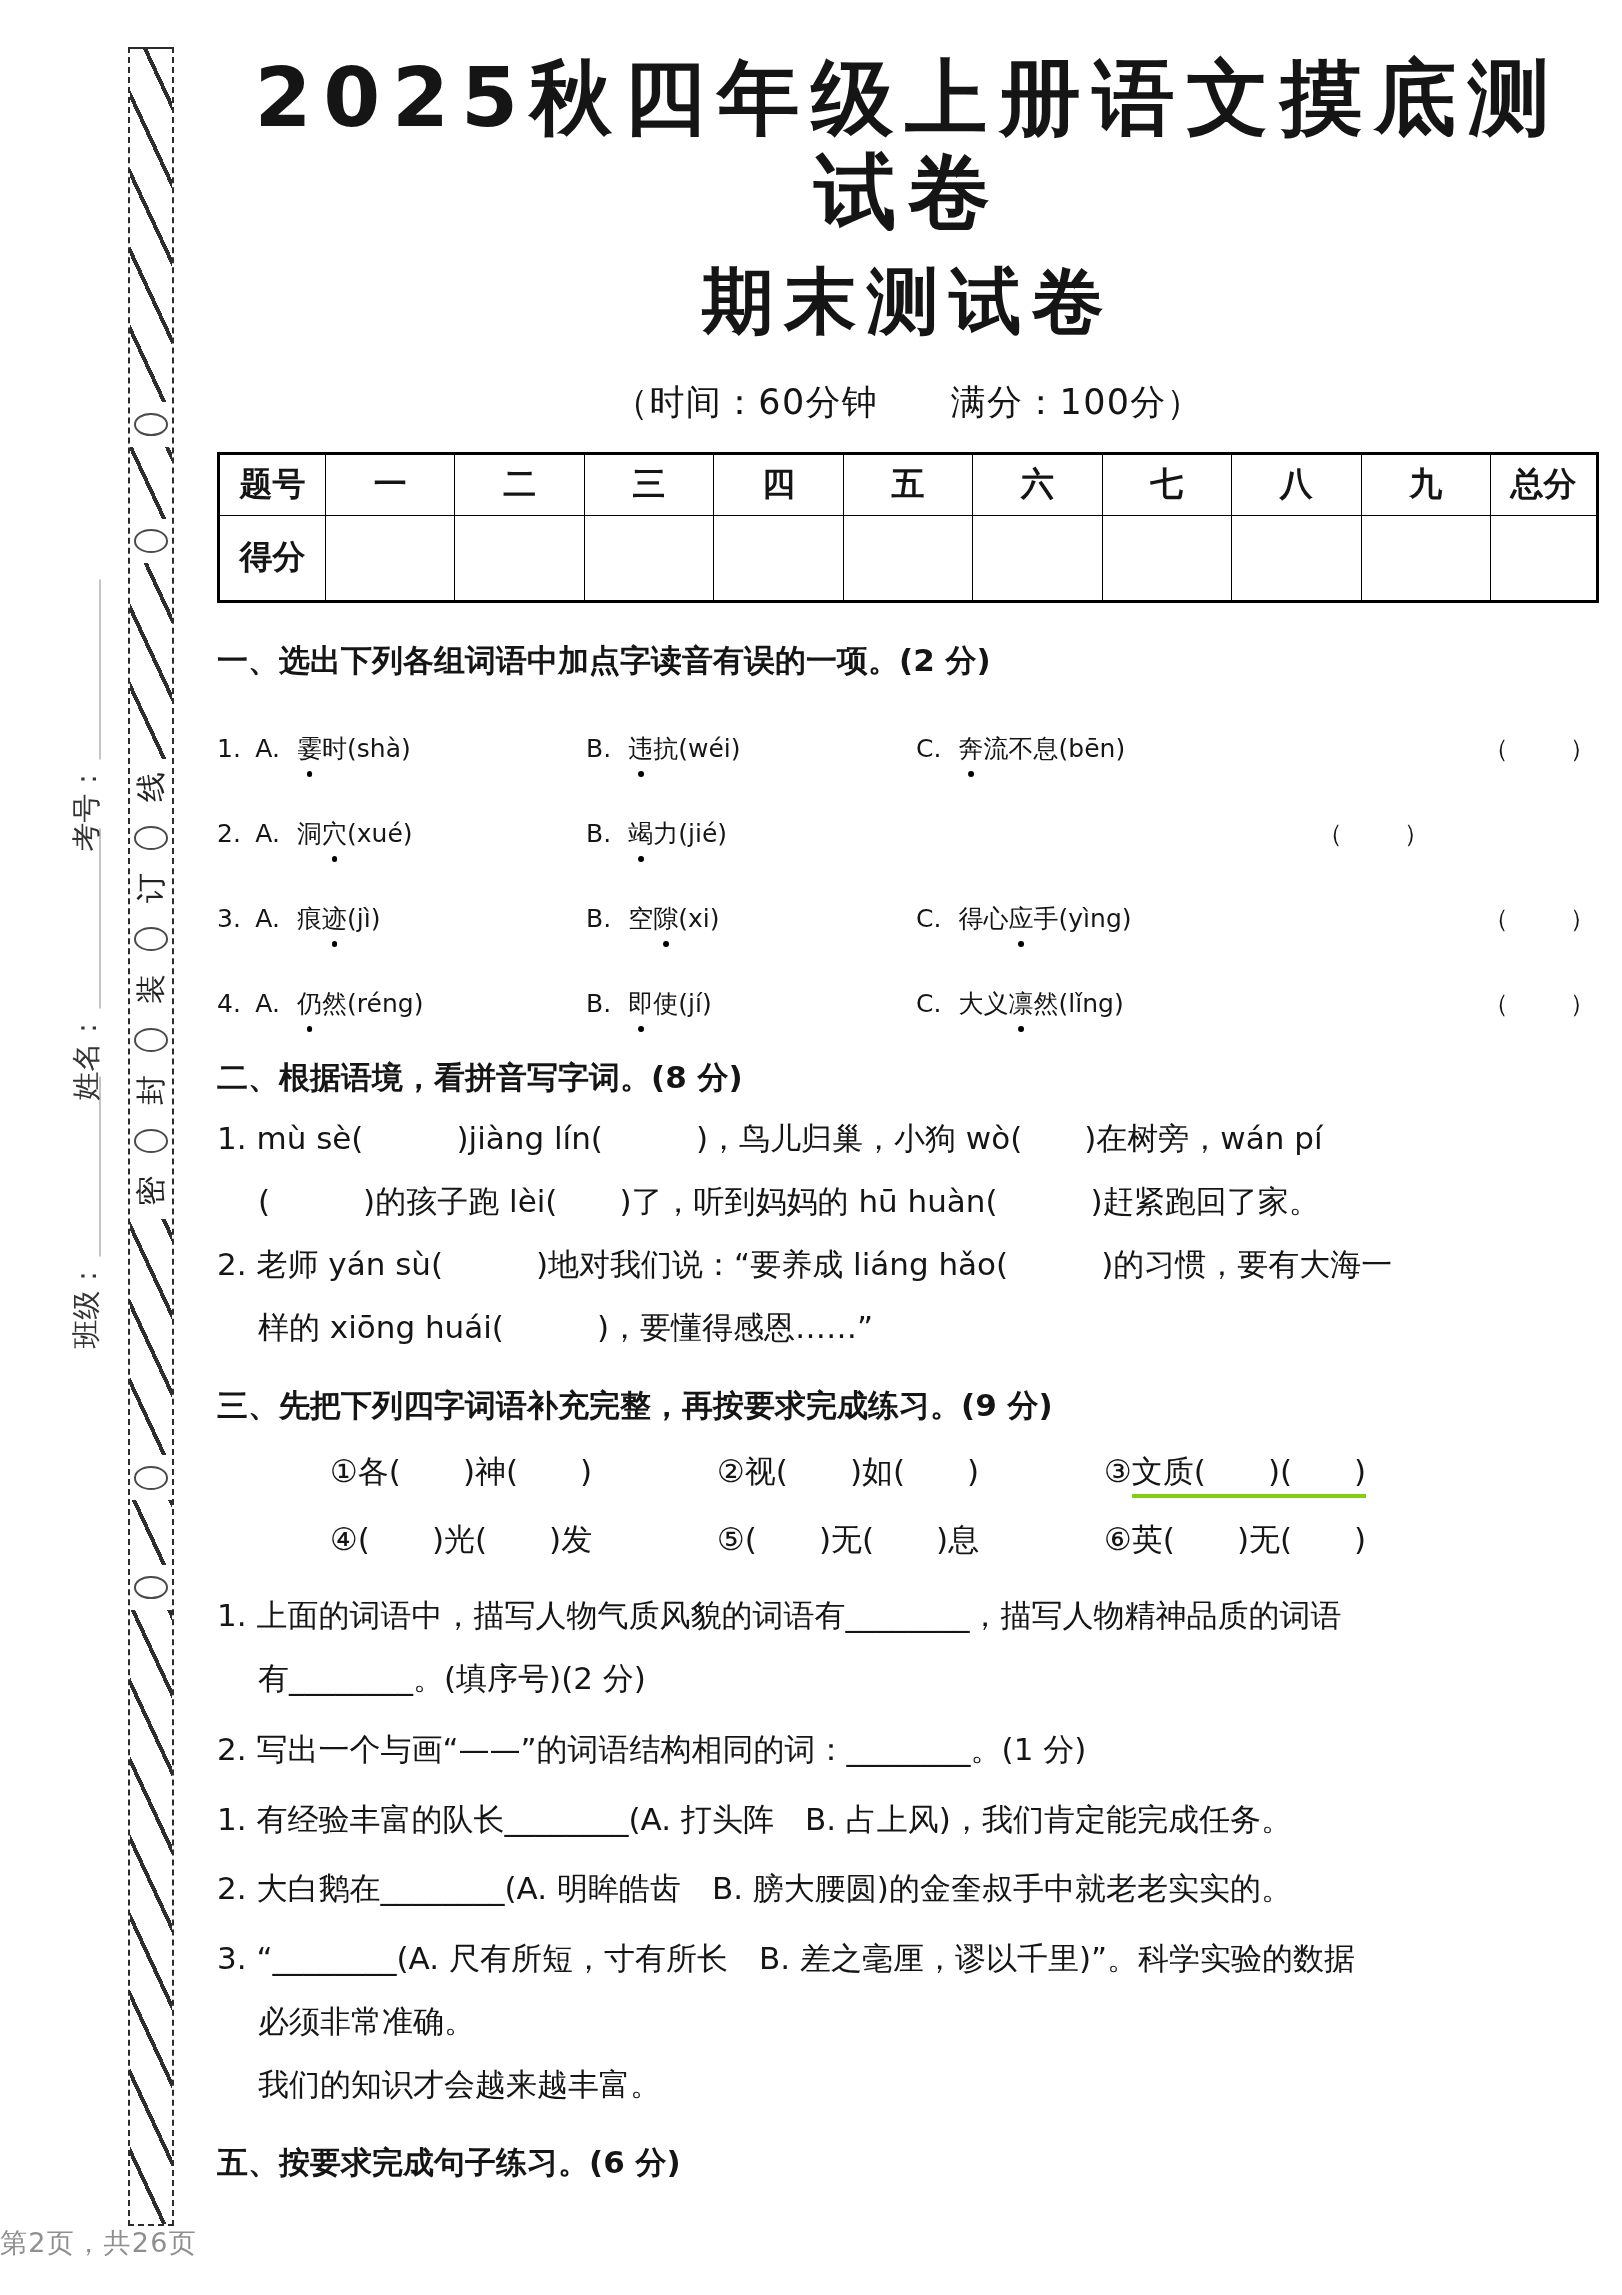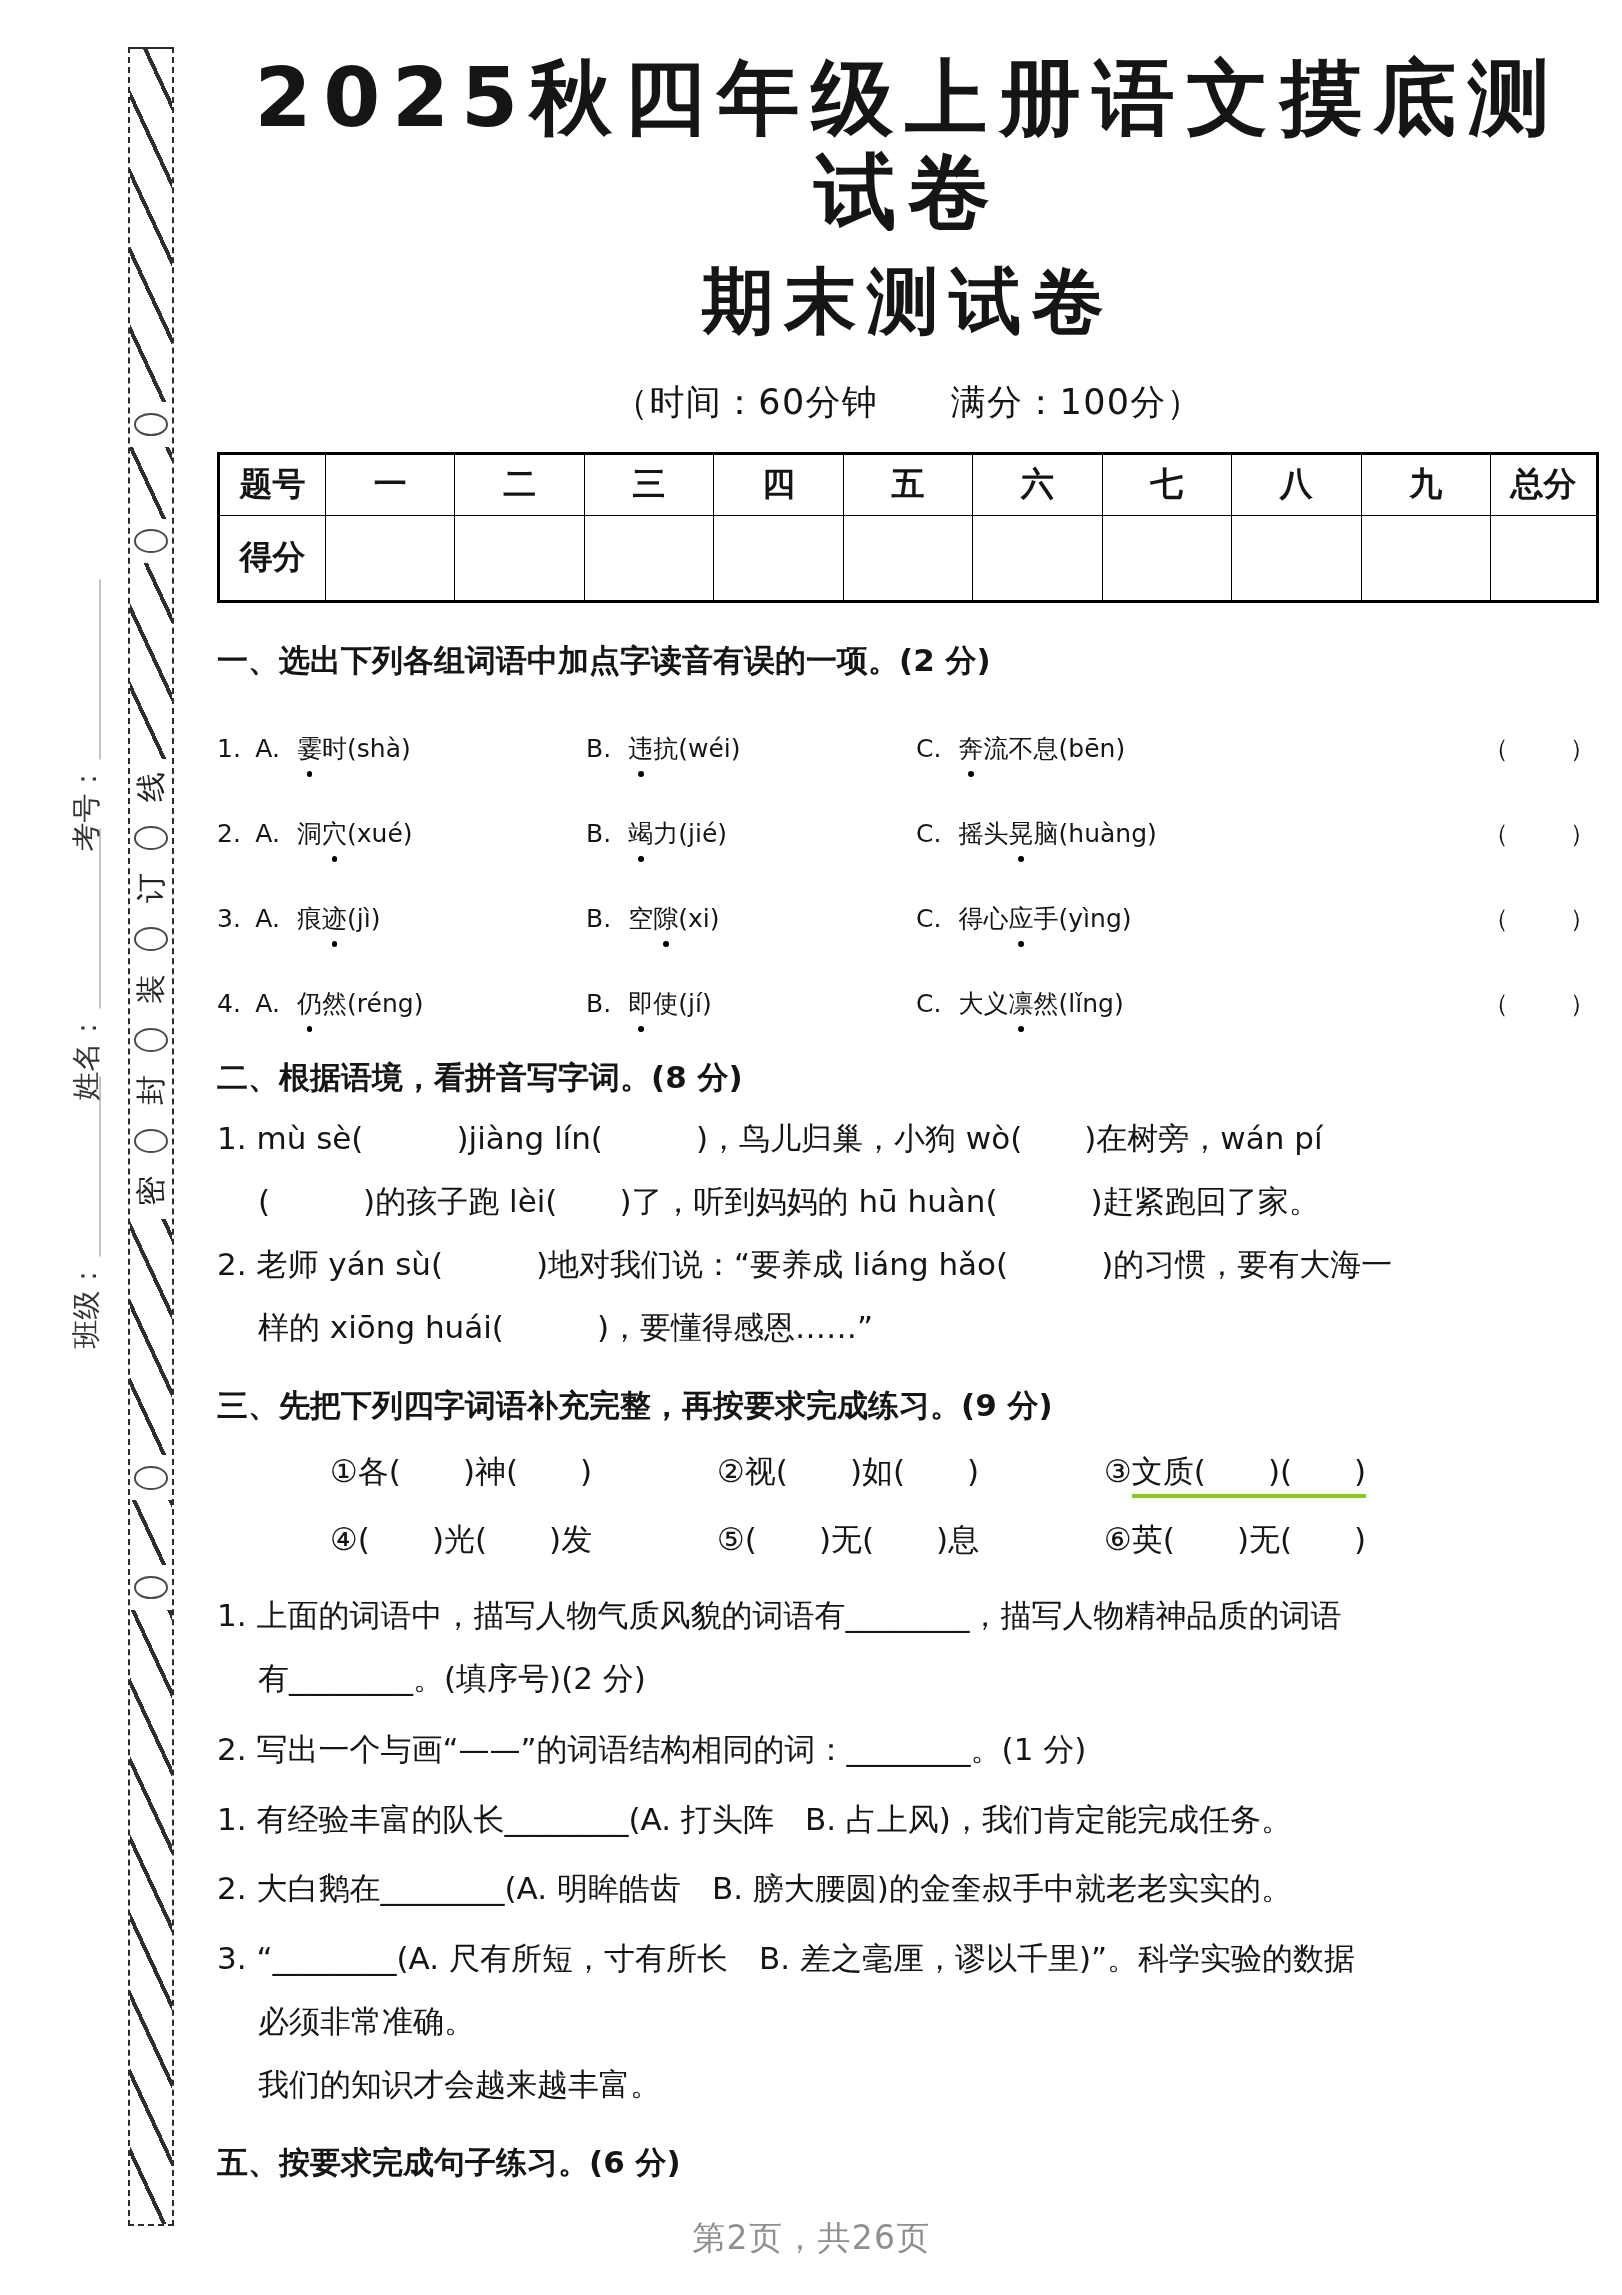--- a/index.html
+++ b/index.html
@@ -68,21 +68,21 @@
     width:5.9px; height:5.9px; border-radius:50%; background:#000;
   }
 
   
   .word-row { display:flex; margin-top:26px; font-size:31px; padding-left:113px; }
   .word-row .w { width:387px; }
   .uline { border-bottom:4px solid #84cc16; padding-bottom:5.2px; }
 
   .footer {
     position:absolute; bottom:34px; left:0; width:100%;
-    text-align:center; font-size:33px; color:#8f8f8f; letter-spacing:1.3px;
+    font-size:27px; color:#8f8f8f; letter-spacing:1.3px;
   }
 </style>
 </head>
 <body>
 
 <div class="page">
 
   <div class="side-label sl1">
     <span class="txt">考号：</span>
     <span class="line"></span>
@@ -177,24 +177,20 @@
     <div class="s1-row">
       <span>
         <span class="num">2.</span>
         <span class="opt-label">A.</span>
         <span><span>洞</span><span class="dt">穴</span><span></span></span><span>(xué)</span>
       </span>
       <span>
         <span class="opt-label">B.</span>
         <span><span></span><span class="dt">竭</span><span>力</span></span><span>(jié)</span>
       </span>
-      <span>
-        <span class="opt-label">C.</span>
-        <span><span>摇头</span><span class="dt">晃</span><span>脑</span></span><span>(huàng)</span>
-      </span>
       <span class="ansbox">（　　）</span>
     </div>
 
     <div class="s1-row">
       <span>
         <span class="num">3.</span>
         <span class="opt-label">A.</span>
         <span><span>痕</span><span class="dt">迹</span><span></span></span><span>(jì)</span>
       </span>
       <span>

